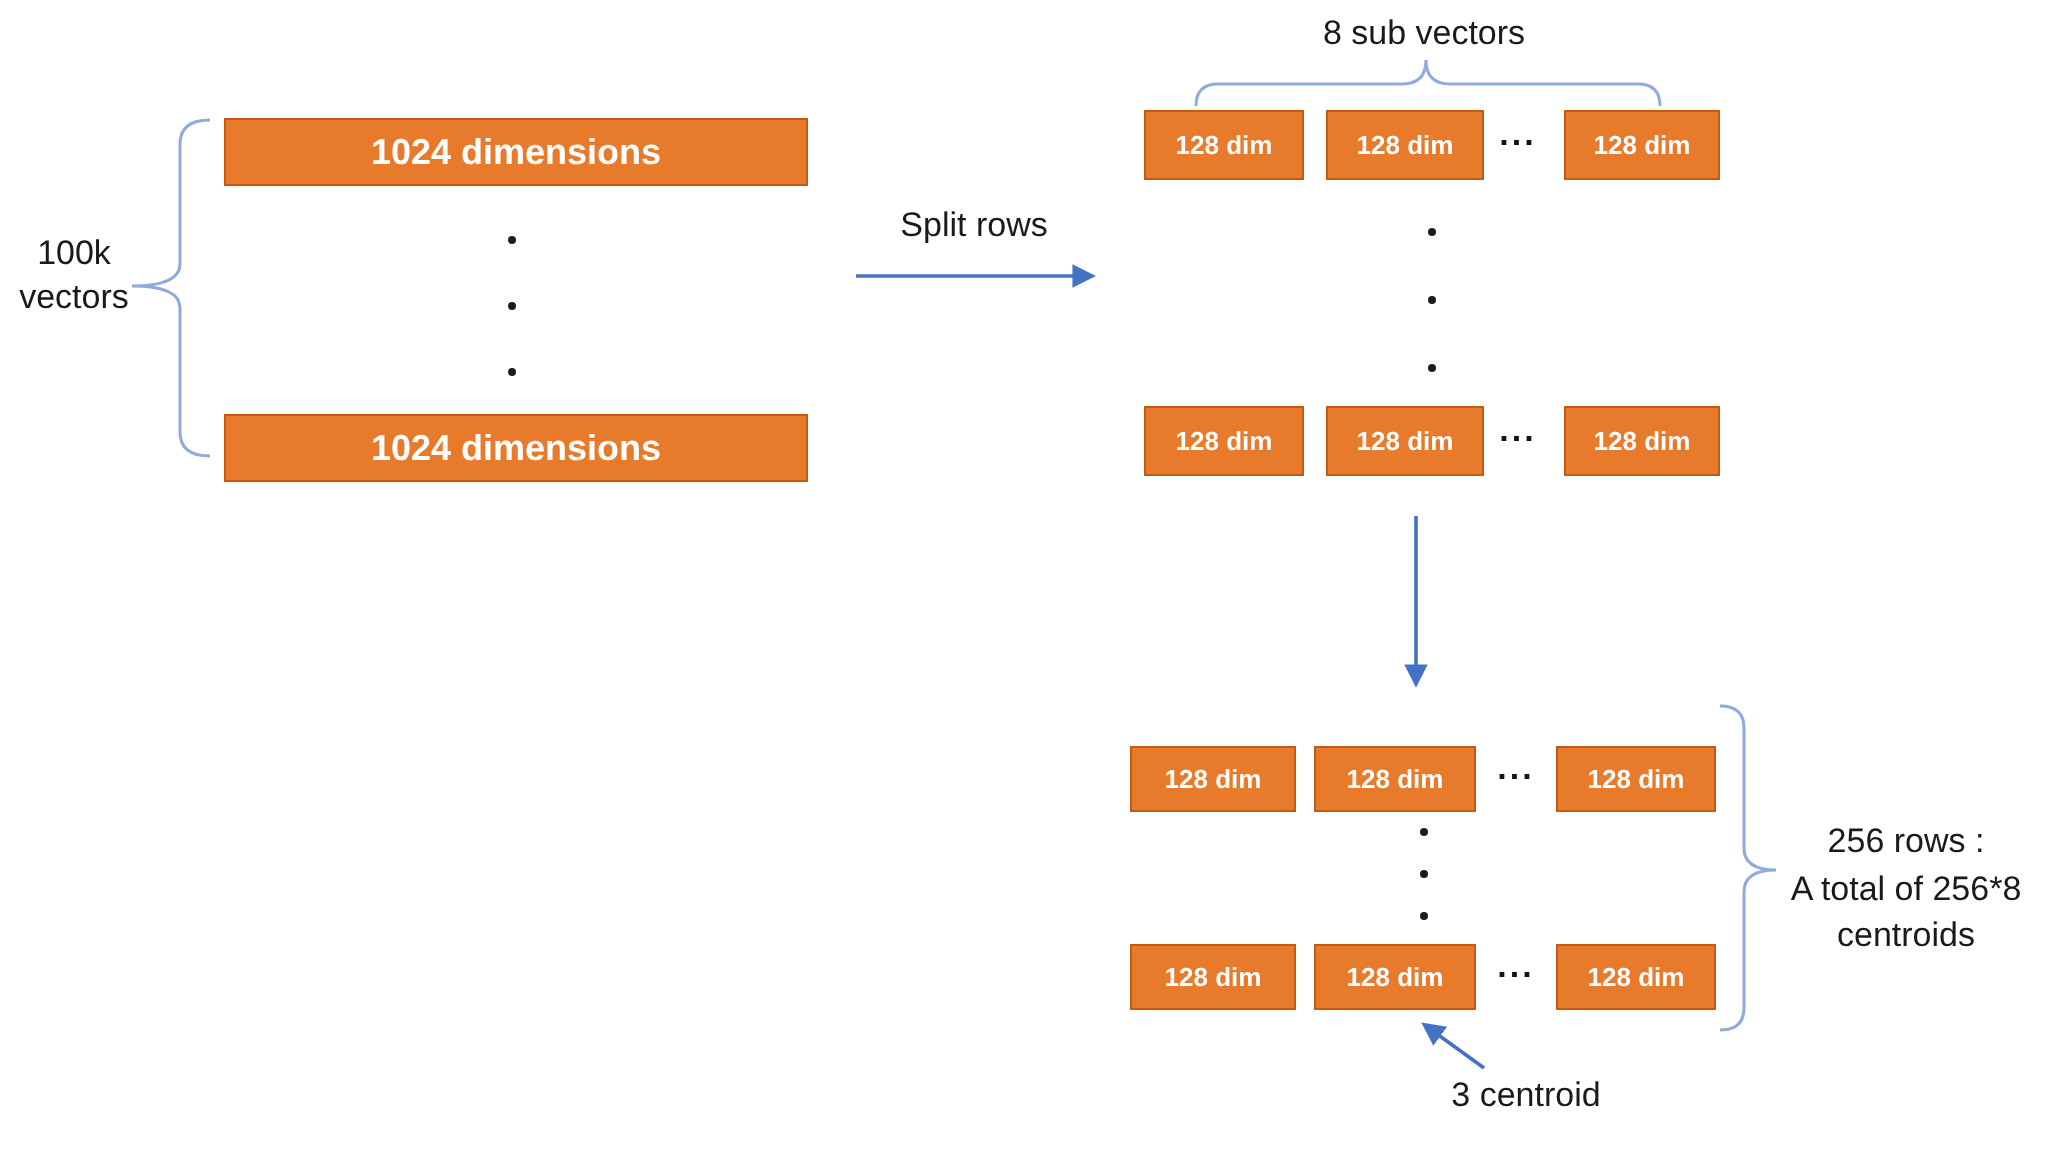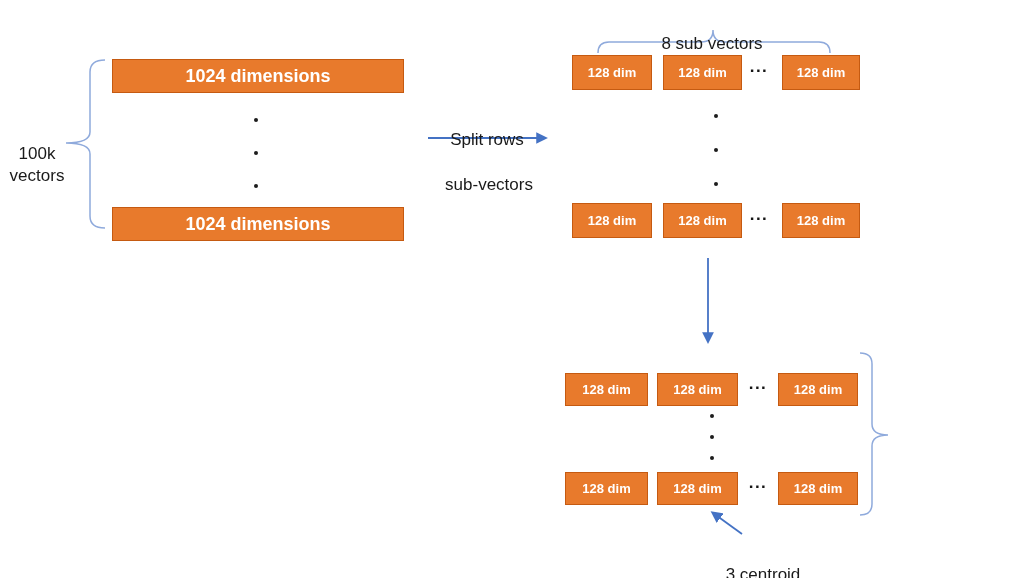--- a/index.html
+++ b/index.html
@@ -36,21 +36,20 @@
   .box-big { width: 292px; height: 34px; font-size: 18px; }
   .box-sm  { height: 35px; font-size: 13px; }
   .box-sm2 { height: 33px; font-size: 13px; }
 
   .lbl {
     position: absolute;
     text-align: center;
     font-size: 17px;
     line-height: 22px;
     white-space: nowrap;
-    margin-top: 27px;
   }
   .lbl.multi { white-space: normal; }
 
   .hdots {
     position: absolute;
     display: flex;
     align-items: center;
     justify-content: center;
     font-weight: 800;
     font-size: 17px;
@@ -108,21 +107,20 @@
 
   <div class="vdots gap29" style="left:254px; top:118px;">
     <div class="dot"></div>
     <div class="dot"></div>
     <div class="dot"></div>
   </div>
 
   <div class="obox box-big" style="left:112px; top:207px;">1024 dimensions</div>
 
   <div class="lbl" style="left:430px; top:102px; width:114px;">Split rows</div>
-  <div class="lbl" style="left:429px; top:147px; width:120px;">sub-vectors</div>
 
   <div class="lbl" style="left:642px; top:6px; width:140px;">8 sub vectors</div>
 
   <div class="obox box-sm" style="left:572px; top:55px; width:80px;">128 dim</div>
   <div class="obox box-sm" style="left:663px; top:55px; width:79px;">128 dim</div>
   <div class="hdots" style="left:744px; top:55px; width:30px; height:35px;">
     <span>...</span>
   </div>
   <div class="obox box-sm" style="left:782px; top:55px; width:78px;">128 dim</div>
 
@@ -153,16 +151,21 @@
     <div class="dot"></div>
   </div>
 
   <div class="obox box-sm2" style="left:565px; top:472px; width:83px;">128 dim</div>
   <div class="obox box-sm2" style="left:657px; top:472px; width:81px;">128 dim</div>
   <div class="hdots" style="left:743px; top:472px; width:30px; height:33px;">
     <span>...</span>
   </div>
   <div class="obox box-sm2" style="left:778px; top:472px; width:80px;">128 dim</div>
 
+  <div class="lbl multi" style="left:886px; top:409px; width:134px; line-height:23.5px;">
+    <div>256 rows :</div>
+    <div>A total of 256*8</div>
+    <div>centroids</div>
+  </div>
 
   <div class="lbl" style="left:703px; top:537px; width:120px;">3 centroid</div>
 
 </div>
 
 </body></html>

